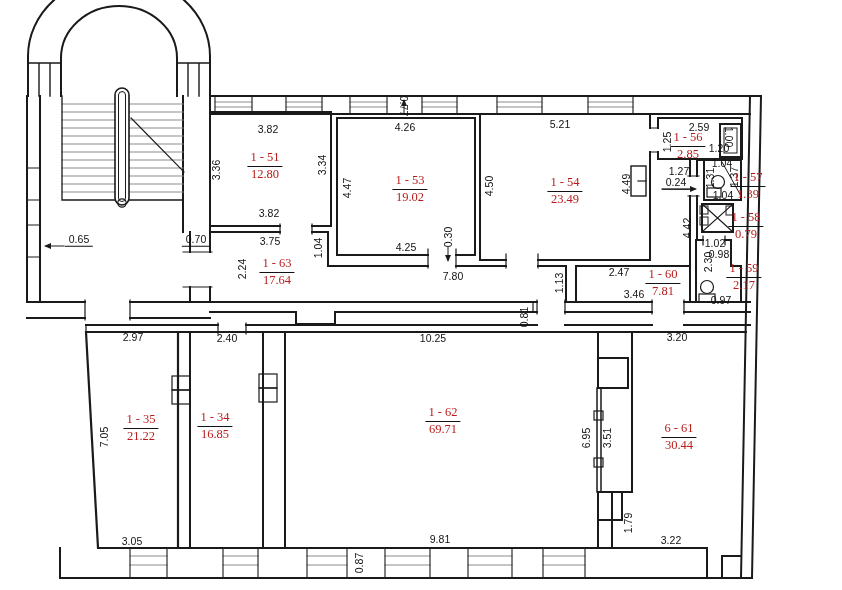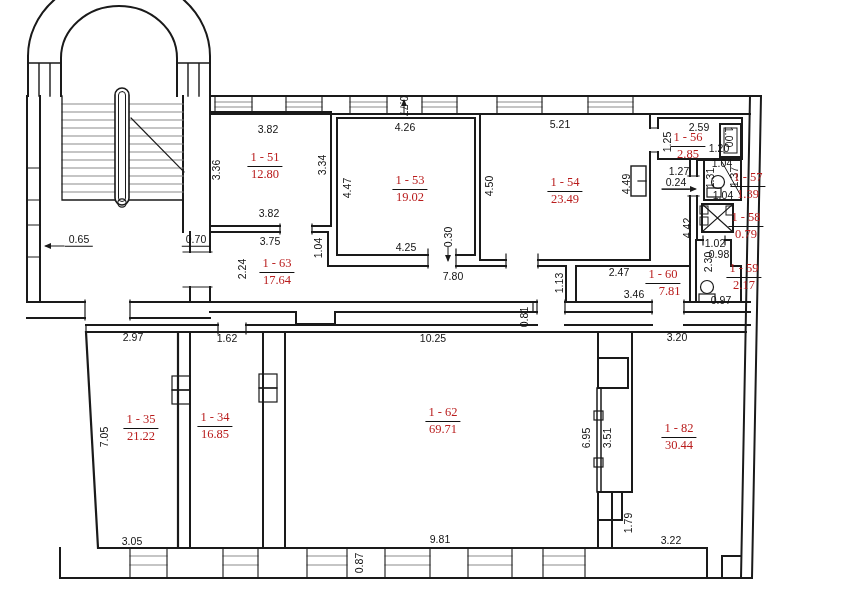--- a/index.html
+++ b/index.html
@@ -208,21 +208,21 @@
       <div class="dim" style="left: 734px; top: 177px; transform: translate(-50%, -50%) rotate(-90deg);">1.37</div>
       <div class="dim" style="left: 723px; top: 195px; transform: translate(-50%, -50%);">1.04</div>
       <div class="dim" style="left: 679px; top: 171px; transform: translate(-50%, -50%);">1.27</div>
       <div class="dim ul" style="left: 676px; top: 183px; transform: translate(-50%, -50%);">0.24</div>
       <div class="dim" style="left: 687px; top: 228px; transform: translate(-50%, -50%) rotate(-90deg);">4.42</div>
       <div class="dim" style="left: 719px; top: 210px; transform: translate(-50%, -50%); margin-top: 44px;">0.98</div>
       <div class="dim" style="left: 715px; top: 243px; transform: translate(-50%, -50%);">1.02</div>
       <div class="dim" style="left: 708px; top: 262px; transform: translate(-50%, -50%) rotate(-90deg);">2.30</div>
       <div class="dim" style="left: 721px; top: 300px; transform: translate(-50%, -50%);">0.97</div>
       <div class="dim" style="left: 133px; top: 337px; transform: translate(-50%, -50%);">2.97</div>
-      <div class="dim" style="left: 227px; top: 338px; transform: translate(-50%, -50%);">1.62</div>
+      <div class="dim" style="left: 227px; top: 338px; transform: translate(-50%, -50%);">2.40</div>
       <div class="dim" style="left: 433px; top: 338px; transform: translate(-50%, -50%);">10.25</div>
       <div class="dim" style="left: 677px; top: 337px; transform: translate(-50%, -50%);">3.20</div>
       <div class="dim" style="left: 104px; top: 437px; transform: translate(-50%, -50%) rotate(-90deg);">7.05</div>
       <div class="dim" style="left: 586px; top: 438px; transform: translate(-50%, -50%) rotate(-90deg);">6.95</div>
       <div class="dim" style="left: 607px; top: 438px; transform: translate(-50%, -50%) rotate(-90deg);">3.51</div>
       <div class="dim" style="left: 628px; top: 523px; transform: translate(-50%, -50%) rotate(-90deg);">1.79</div>
       <div class="dim" style="left: 132px; top: 541px; transform: translate(-50%, -50%);">3.05</div>
       <div class="dim" style="left: 440px; top: 539px; transform: translate(-50%, -50%); text-align: center;">9.81</div>
       <div class="dim" style="left: 671px; top: 540px; transform: translate(-50%, -50%);">3.22</div>
       <div class="dim" style="left: 359px; top: 563px; transform: translate(-50%, -50%) rotate(-90deg);">0.87</div>
@@ -247,39 +247,39 @@
         <span class="rarea">1.39</span>
       </div>
       <div class="stamp" style="left: 746px; top: 226px;">
         <span class="rid">1 - 58</span>
         <span class="rarea">0.79</span>
       </div>
       <div class="stamp" style="left: 744px; top: 277px;">
         <span class="rid">1 - 59</span>
         <span class="rarea">2.17</span>
       </div>
-      <div class="stamp" style="left: 663px; top: 283px; text-align: right;">
+      <div class="stamp" style="left: 663px; top: 283px;">
         <span class="rid">1 - 60</span>
         <span class="rarea">7.81</span>
       </div>
       <div class="stamp" style="left: 277px; top: 272px;">
         <span class="rid">1 - 63</span>
         <span class="rarea">17.64</span>
       </div>
       <div class="stamp" style="left: 141px; top: 428px;">
         <span class="rid">1 - 35</span>
         <span class="rarea">21.22</span>
       </div>
       <div class="stamp" style="left: 215px; top: 426px;">
         <span class="rid">1 - 34</span>
         <span class="rarea">16.85</span>
       </div>
       <div class="stamp" style="left: 443px; top: 421px;">
         <span class="rid">1 - 62</span>
         <span class="rarea">69.71</span>
       </div>
       <div class="stamp" style="left: 679px; top: 437px;">
-        <span class="rid">1 - 82</span>
+        <span class="rid">6 - 61</span>
         <span class="rarea">30.44</span>
       </div>
     </div>
 
 </div>
 
 </body></html>

